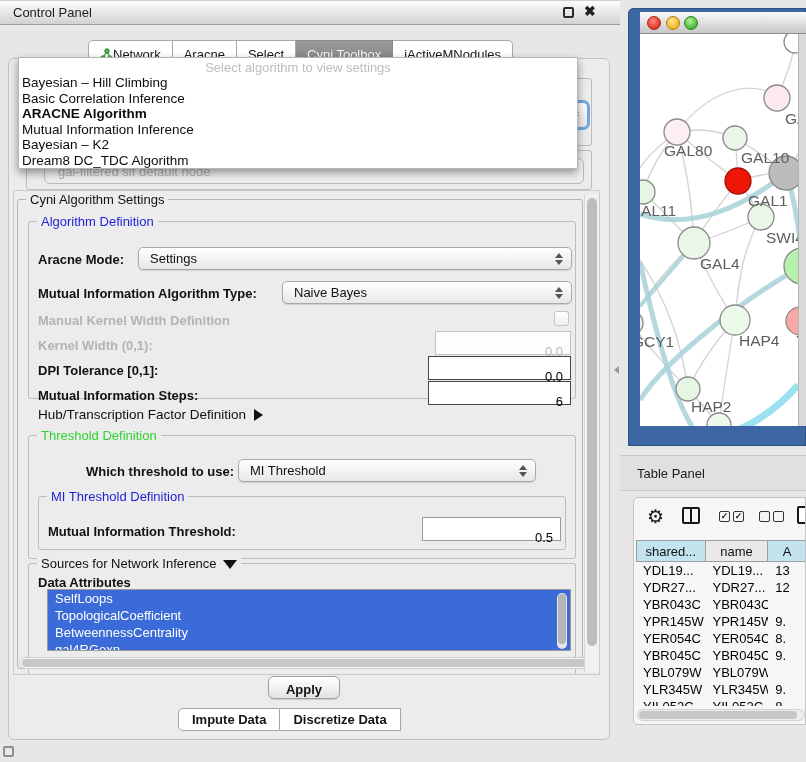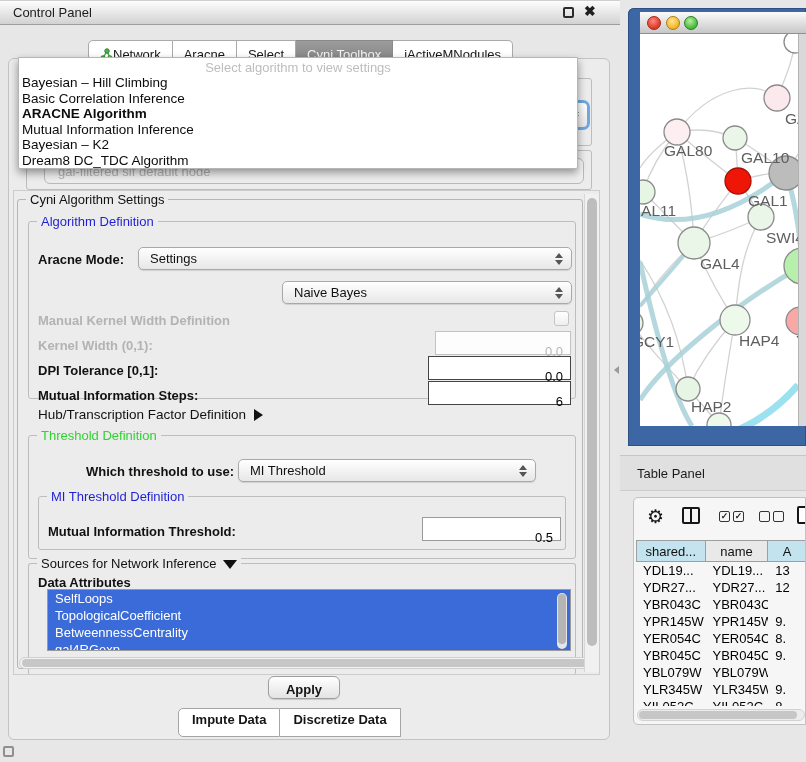--- a/index.html
+++ b/index.html
@@ -66,21 +66,21 @@
 
   .vscroll-pane { position:absolute; left:584px; top:194px; width:15px; height:478px;
                   background:#f1f1f1; border-left:1px solid #d6d6d6; }
   .vscroll-pane .thumb { position:absolute; left:2px; top:4px; width:10px; height:448px; background:#bdbdbd; border-radius:5px; }
 
   .apply-btn { position:absolute; left:268px; top:676px; width:72px; height:23px;
                background:linear-gradient(#ffffff,#e3e3e3); border:1px solid #9f9f9f; border-radius:6px;
                font-size:13px; font-weight:bold; color:#111; text-align:center; padding-top:3px;
                box-shadow:0 1px 1px rgba(0,0,0,.15); }
 
-  .seg-tabs { position:absolute; left:146px; top:708px; height:29px; display:flex;padding-left:32px; }
+  .seg-tabs { position:absolute; left:146px; top:708px; height:23px; display:flex;padding-left:32px; }
   .seg { background:#ffffff; border:1px solid #a5a5a5; border-left:none; padding:3px 13px 0 13px;
          font-size:13px; font-weight:bold; color:#151515; white-space:nowrap; }
   .seg.first { border-left:1px solid #a5a5a5; border-radius:5px 0 0 5px; }
   .seg.last { border-radius:0 5px 5px 0; }
   .seg.selected { background:linear-gradient(#9c9c9c,#848484); color:#f2f2f2; border-color:#8a8a8a; }
 
   
   .algo-popup { left:18px; top:57px; width:560px; height:112px; background:#ffffff;
                 border:1px solid #b5b5b5; border-radius:0 0 2px 2px;
                 box-shadow:0 4px 9px rgba(0,0,0,.4); z-index:60; }
@@ -211,20 +211,21 @@
     </div>
     <span class="boldlbl abs" style="left:24px; top:61px;">Aracne Mode:</span>
     <div class="combo" style="left:124px; top:56px; width:434px;">
       <span>Settings</span>
       <span class="steppers">
           <i class="up"></i>
           <i class="dn"></i>
         </span>
     </div>
 
+    <span class="boldlbl abs" style="left:24px; top:95px;">Mutual Information Algorithm Type:</span>
     <div class="combo" style="left:268px; top:90px; width:290px;">
       <span>Naive Bayes</span>
       <span class="steppers">
           <i class="up"></i>
           <i class="dn"></i>
         </span>
     </div>
 
     <span class="graylbl abs" style="left:24px; top:122px;">Manual Kernel Width Definition</span>
     <span class="cbox" style="left:540px; top:120px;"></span>

